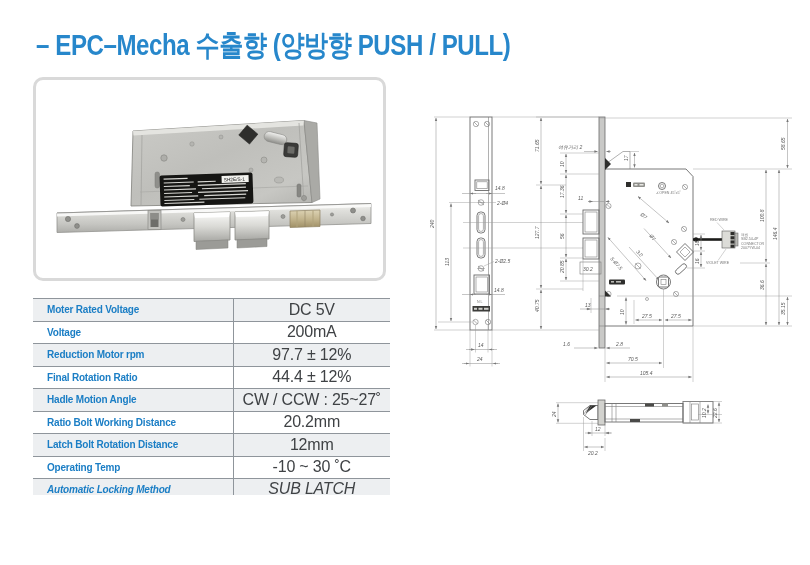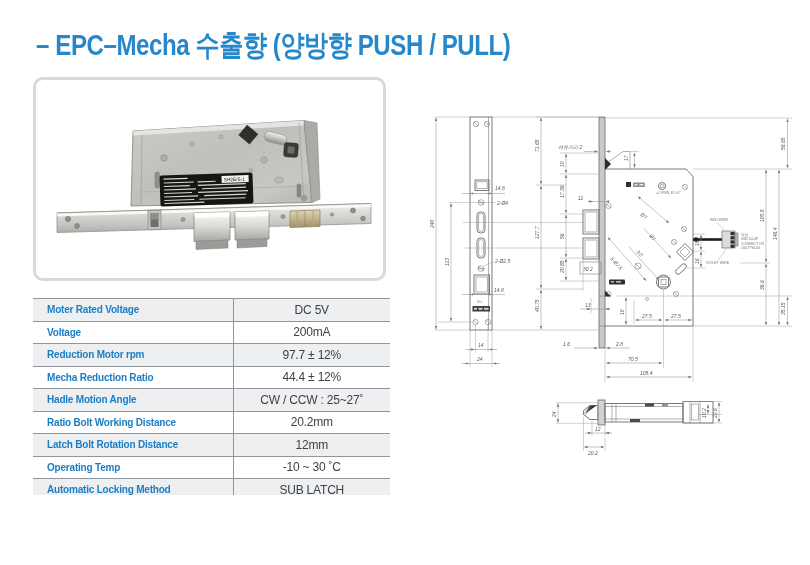--- a/index.html
+++ b/index.html
@@ -9,23 +9,23 @@
 
   .title { position:absolute; left:36px; top:26px; font-size:29px; font-weight:bold;
            color:#2787cb; letter-spacing:-0.5px; white-space:nowrap;
            transform:scaleX(0.83); transform-origin:left top; }
 
   .photo-box { position:absolute; left:33px; top:77px; width:353px; height:204px;
                border:3px solid #d9d9d9; border-radius:10px; background:#ffffff; overflow:hidden; }
 
   .spec-table { position:absolute; left:33px; top:298px; width:357px; border-collapse:collapse;
                 table-layout:fixed; }
-  .spec-table td { height:22.5px; font-size:12px; border-top:1px solid #8f959b;
+  .spec-table td { height:22.5px; font-size:16px; border-top:1px solid #8f959b;
                    vertical-align:middle; padding:0; white-space:nowrap; overflow:hidden; }
-  .spec-table tr:last-child td { border-bottom:1px solid #4d7c0f; }
+  .spec-table tr:last-child td { border-bottom:4px solid #4d7c0f;font-style:italic; }
   .spec-table tr:nth-child(odd) td { background:#edeff1; }
   .spec-table td.lbl { width:200px; color:#1b7ec5; font-weight:bold; padding-left:14px;
                        border-right:1px solid #8f959b; letter-spacing:-0.2px; font-size:10px; }
   .spec-table td.val { width:157px; color:#3f4245; text-align:center; letter-spacing:-0.2px; }
 
   .drawing { position:absolute; left:420px; top:85px; }
   .dl  { stroke:#6a6a6a; stroke-width:0.9; fill:none; }           
   .dl2 { stroke:#7c7c7c; stroke-width:0.6; fill:none; }           
   .ext { stroke:#9a9a9a; stroke-width:0.45; fill:none; }          
   .dim { stroke:#8a8a8a; stroke-width:0.5; fill:none; }
@@ -158,21 +158,21 @@
         </tr>
       <tr>
           <td class="lbl">Voltage</td>
           <td class="val">200mA</td>
         </tr>
       <tr>
           <td class="lbl">Reduction Motor rpm</td>
           <td class="val">97.7 ± 12%</td>
         </tr>
       <tr>
-          <td class="lbl">Mecha Reduction Ratio</td>
+          <td class="lbl">Final Rotation Ratio</td>
           <td class="val">44.4 ± 12%</td>
         </tr>
       <tr>
           <td class="lbl">Hadle Motion Angle</td>
           <td class="val">CW / CCW : 25~27˚</td>
         </tr>
       <tr>
           <td class="lbl">Ratio Bolt Working Distance</td>
           <td class="val">20.2mm</td>
         </tr>

